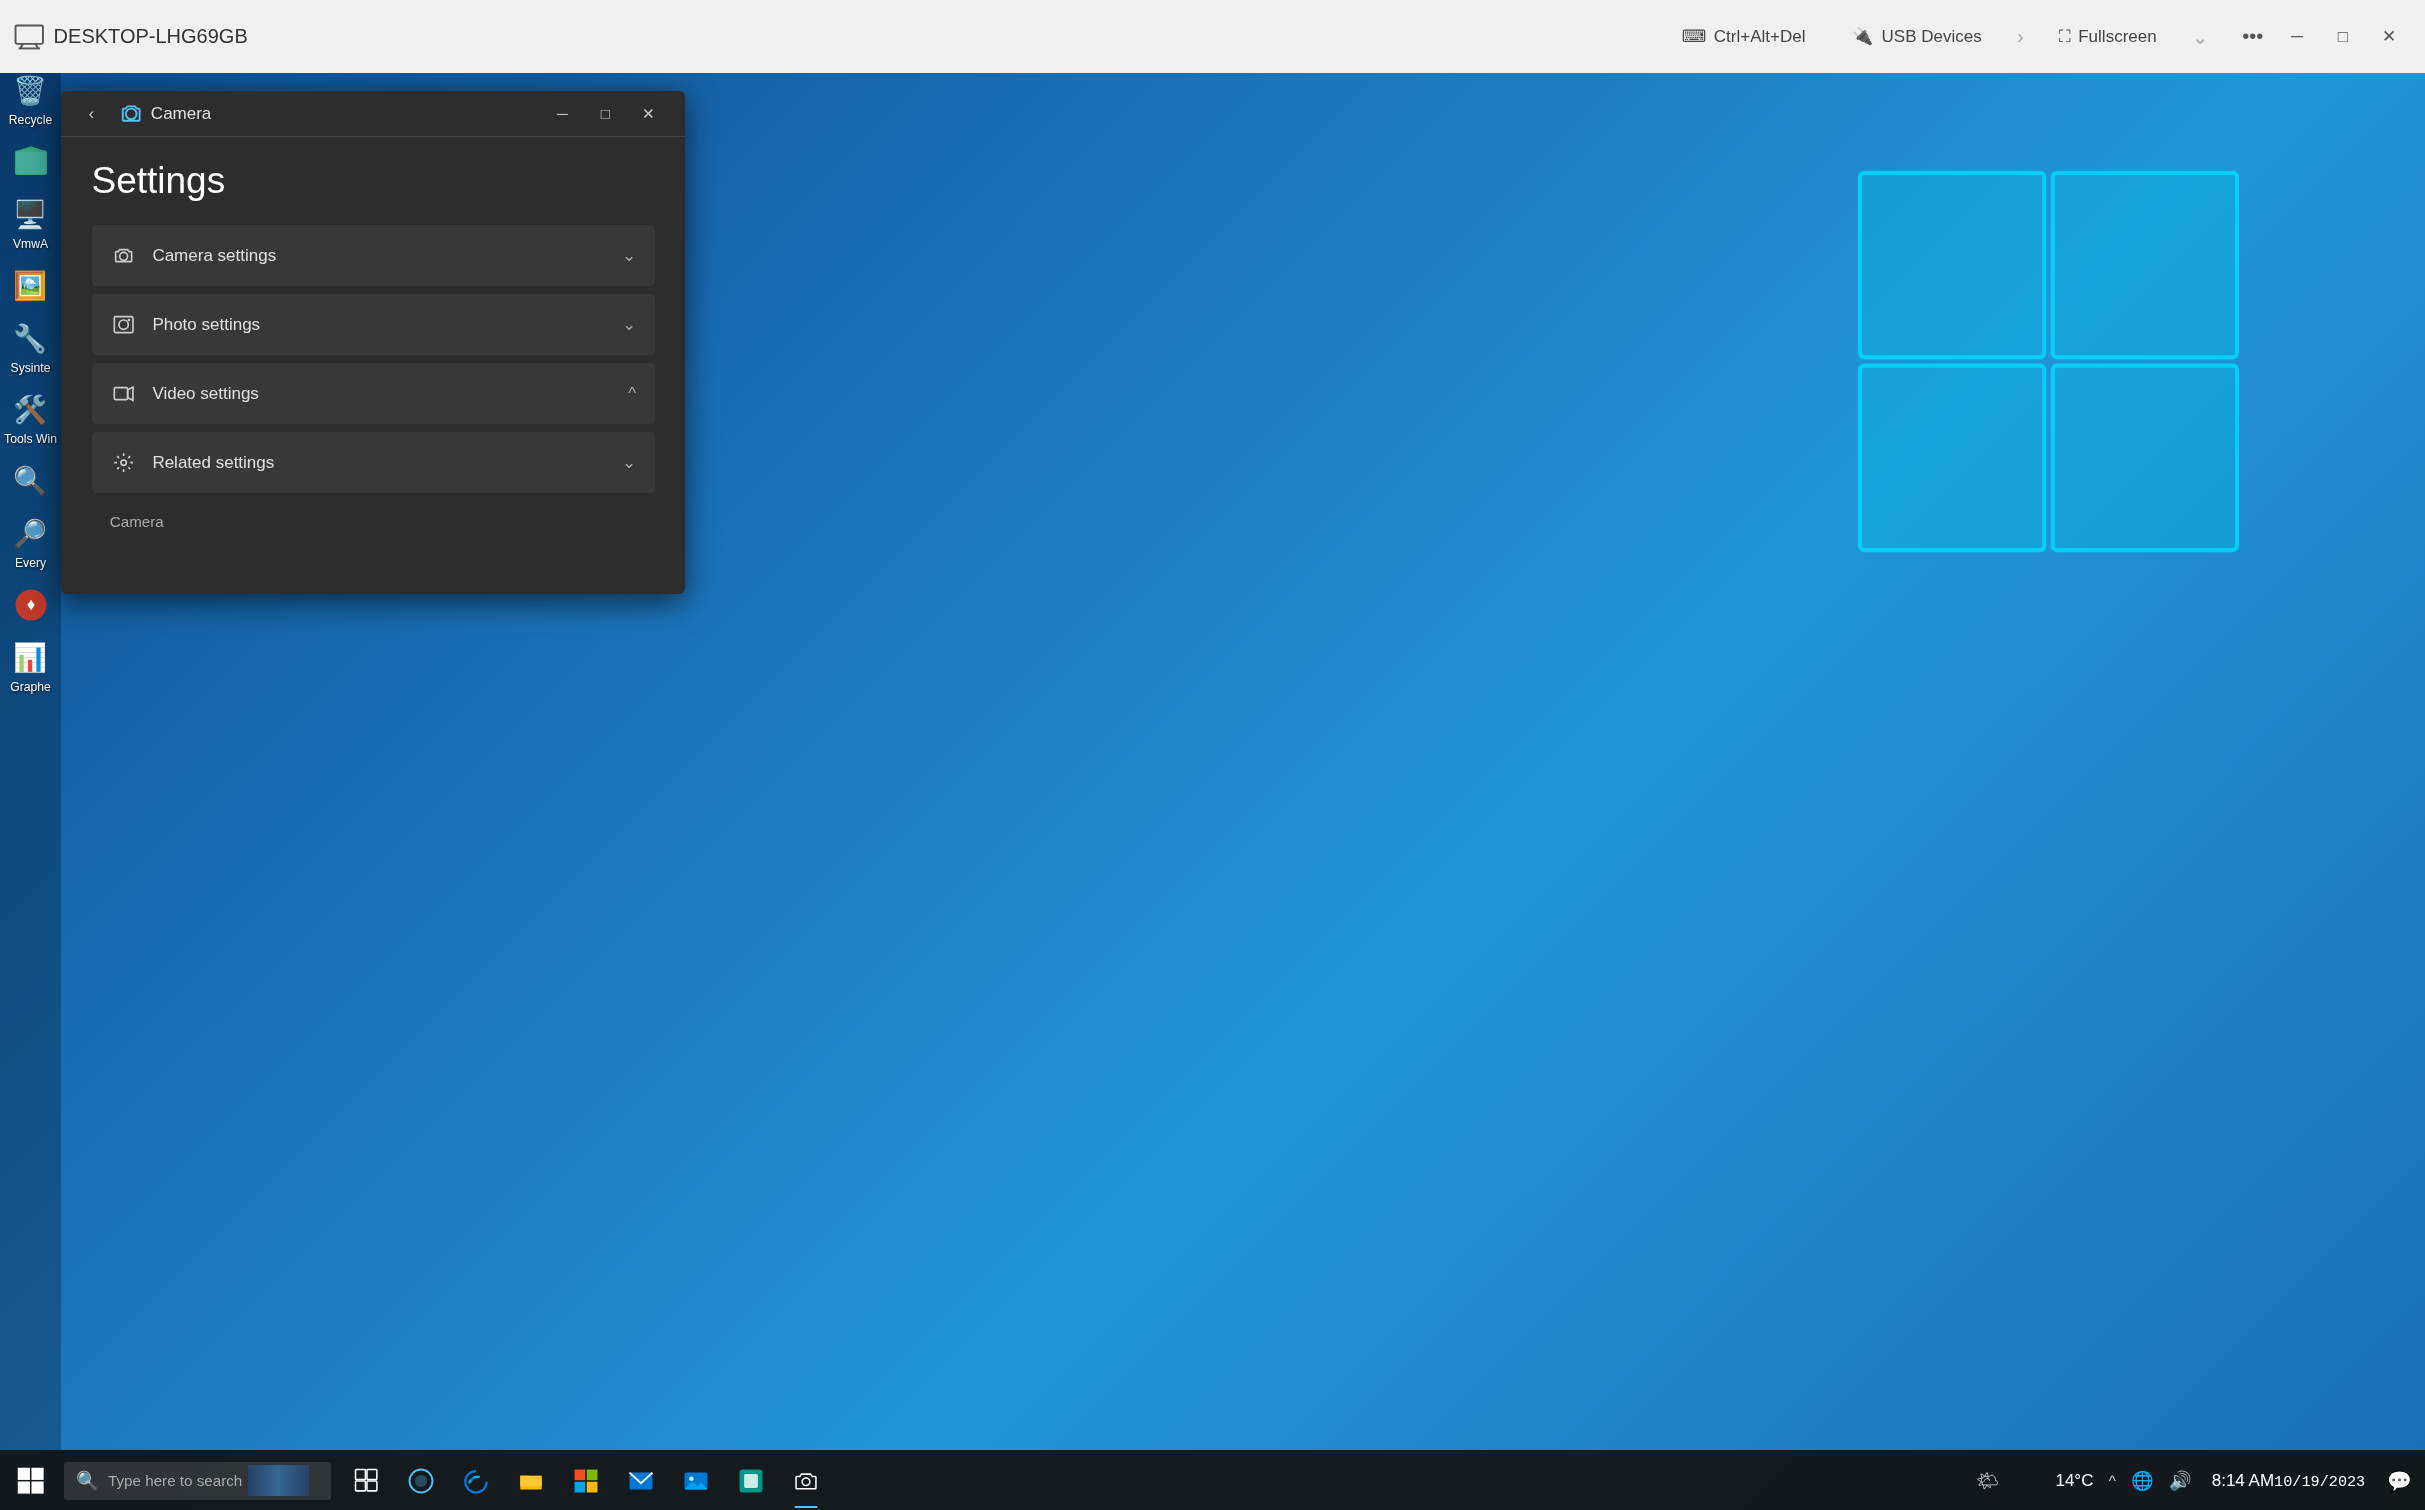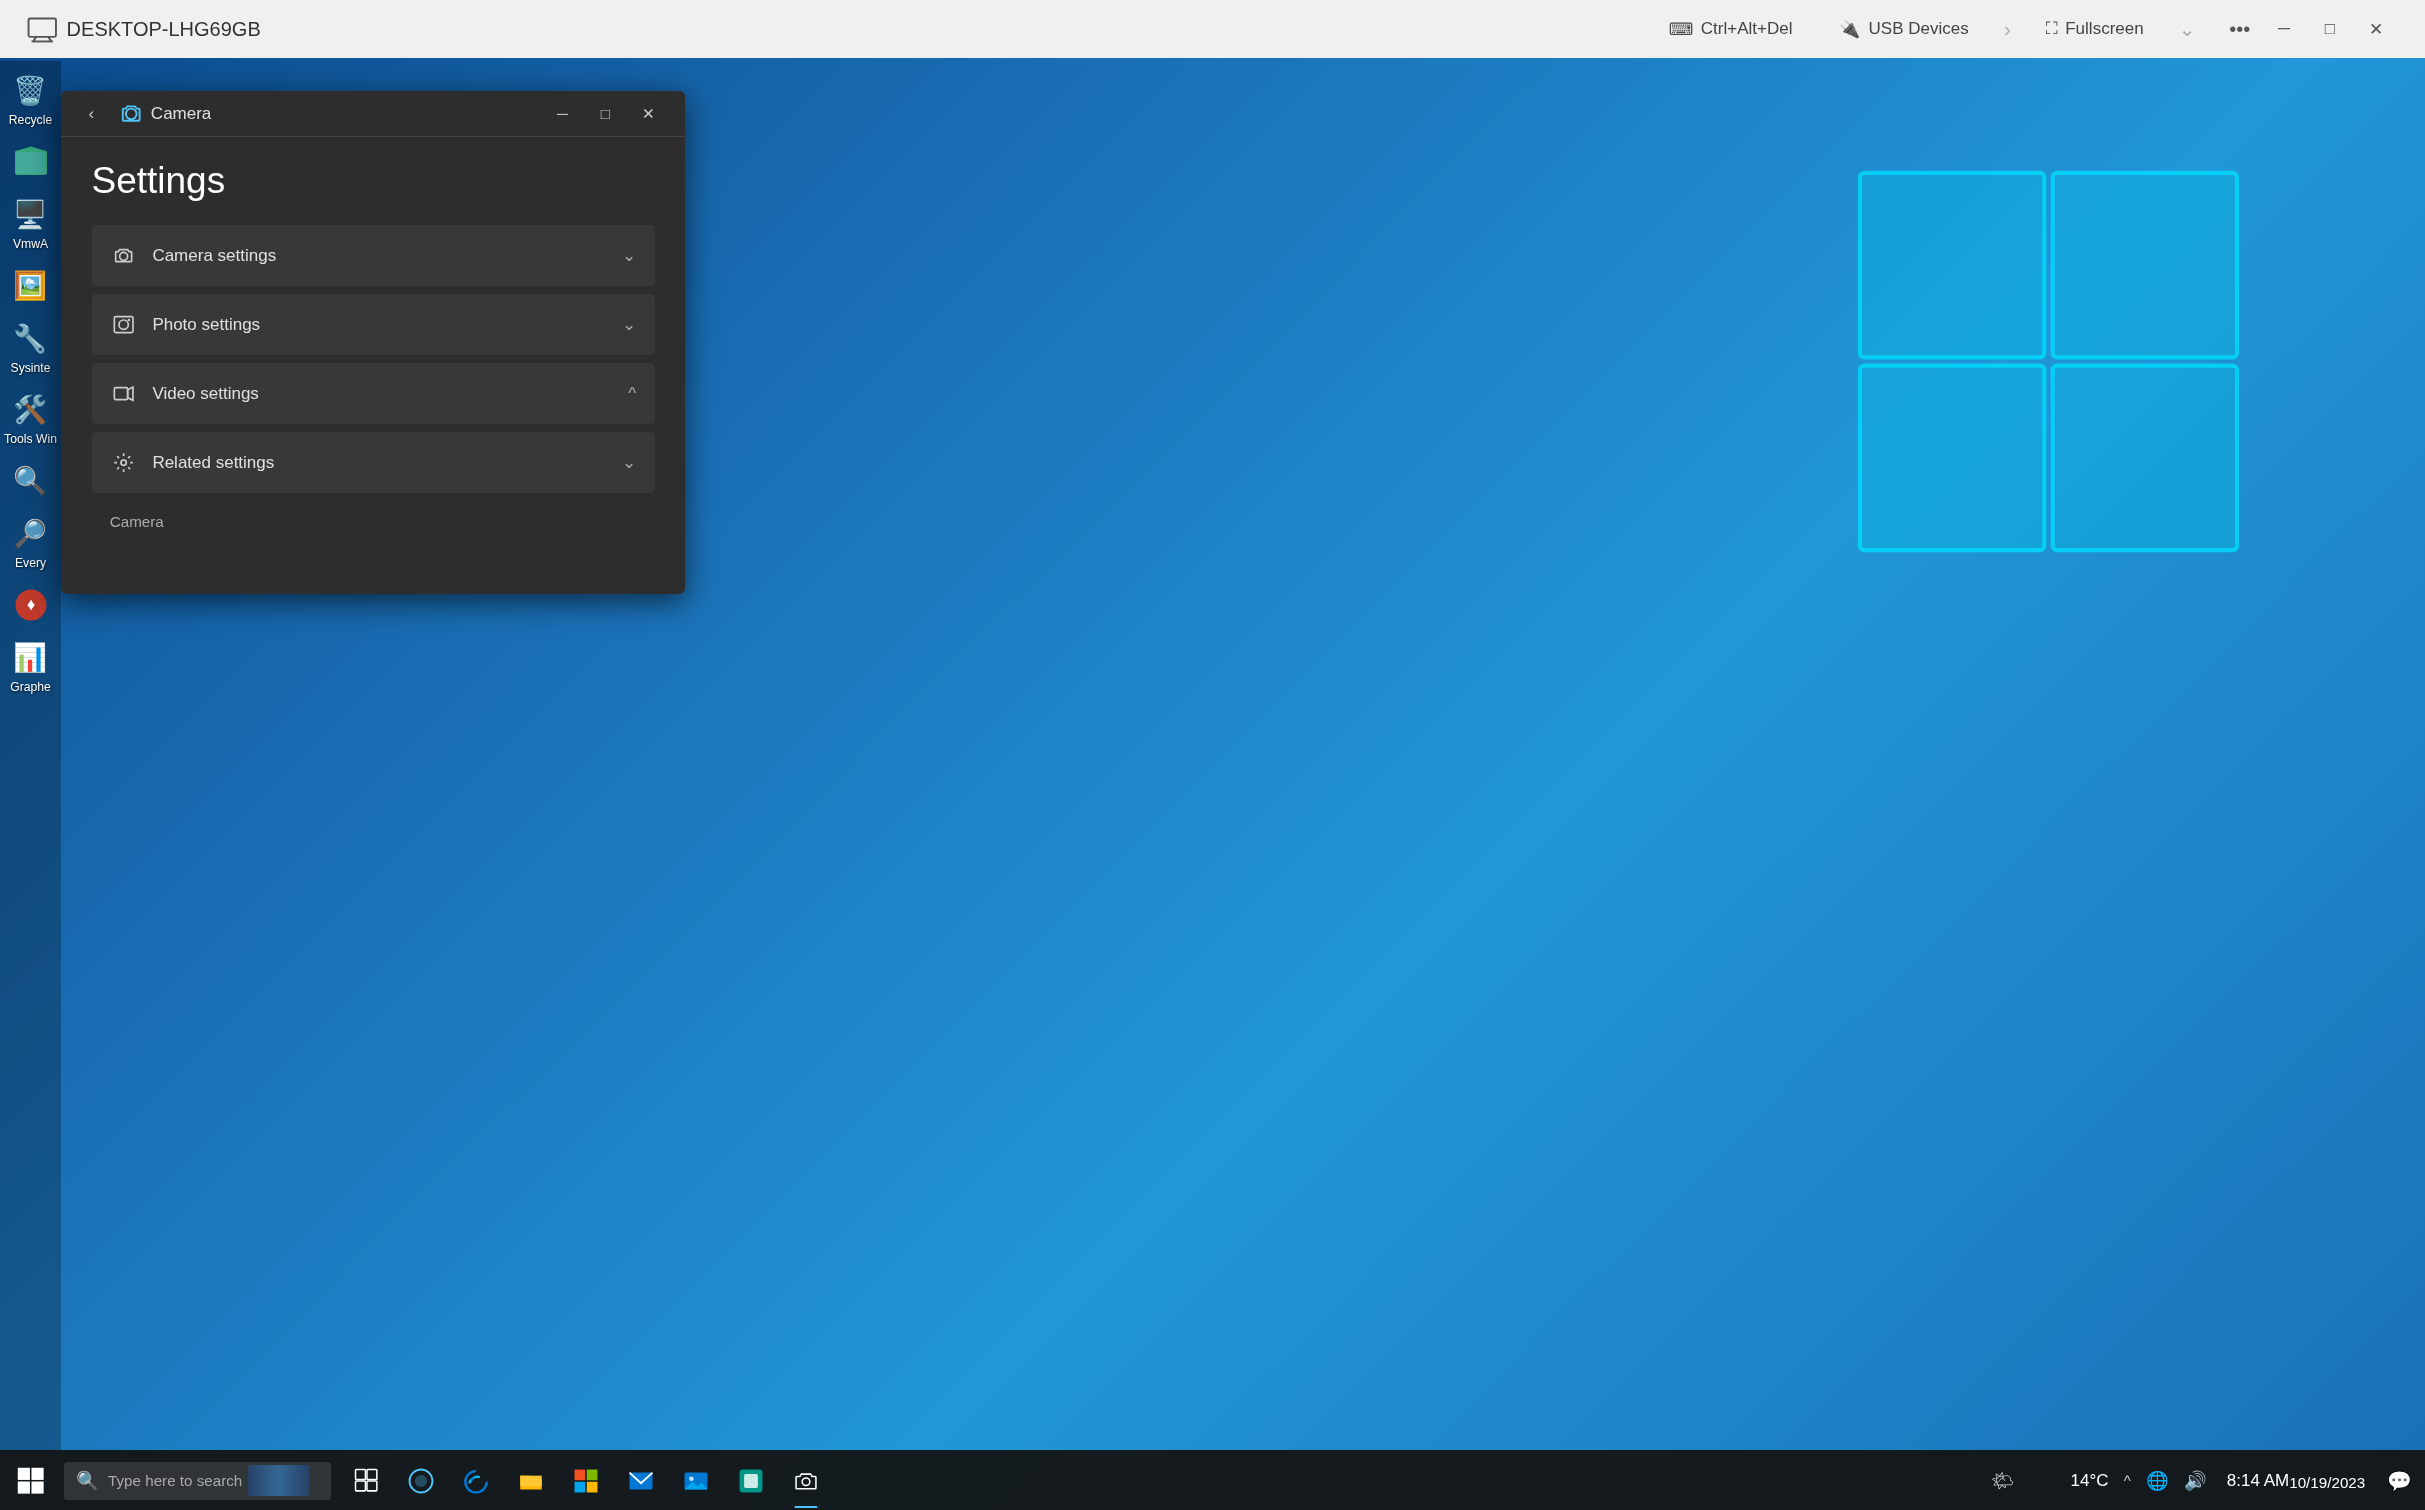--- a/index.html
+++ b/index.html
@@ -34,25 +34,25 @@
       width: 100%;
       height: 100%;
     }
 
     
     .vm-titlebar {
       position: absolute;
       top: 0;
       left: 0;
       right: 0;
-      height: 58px;
+      height: 73px;
       background: #f0f0f0;
       display: flex;
       align-items: center;
-      padding: 0 27px;
+      padding: 0 14px;
       z-index: 100;
     }
 
     .vm-title-icon {
       width: 30.5px;
       height: 30.5px;
       margin-right: 9.1px;
     }
 
     .vm-title-text {
@@ -436,20 +436,21 @@
     }
 
     .clock-time {
       font-size: 17px;
       color: #ffffff;
     }
 
     .clock-date {
       font-size: 15.2px;
       color: #ffffff;
+      font-family: Liberation Mono, monospace;
     }
 
     .notification-btn {
       width: 38px;
       height: 61px;
       display: flex;
       align-items: center;
       justify-content: center;
       cursor: pointer;
       font-size: 20px;

